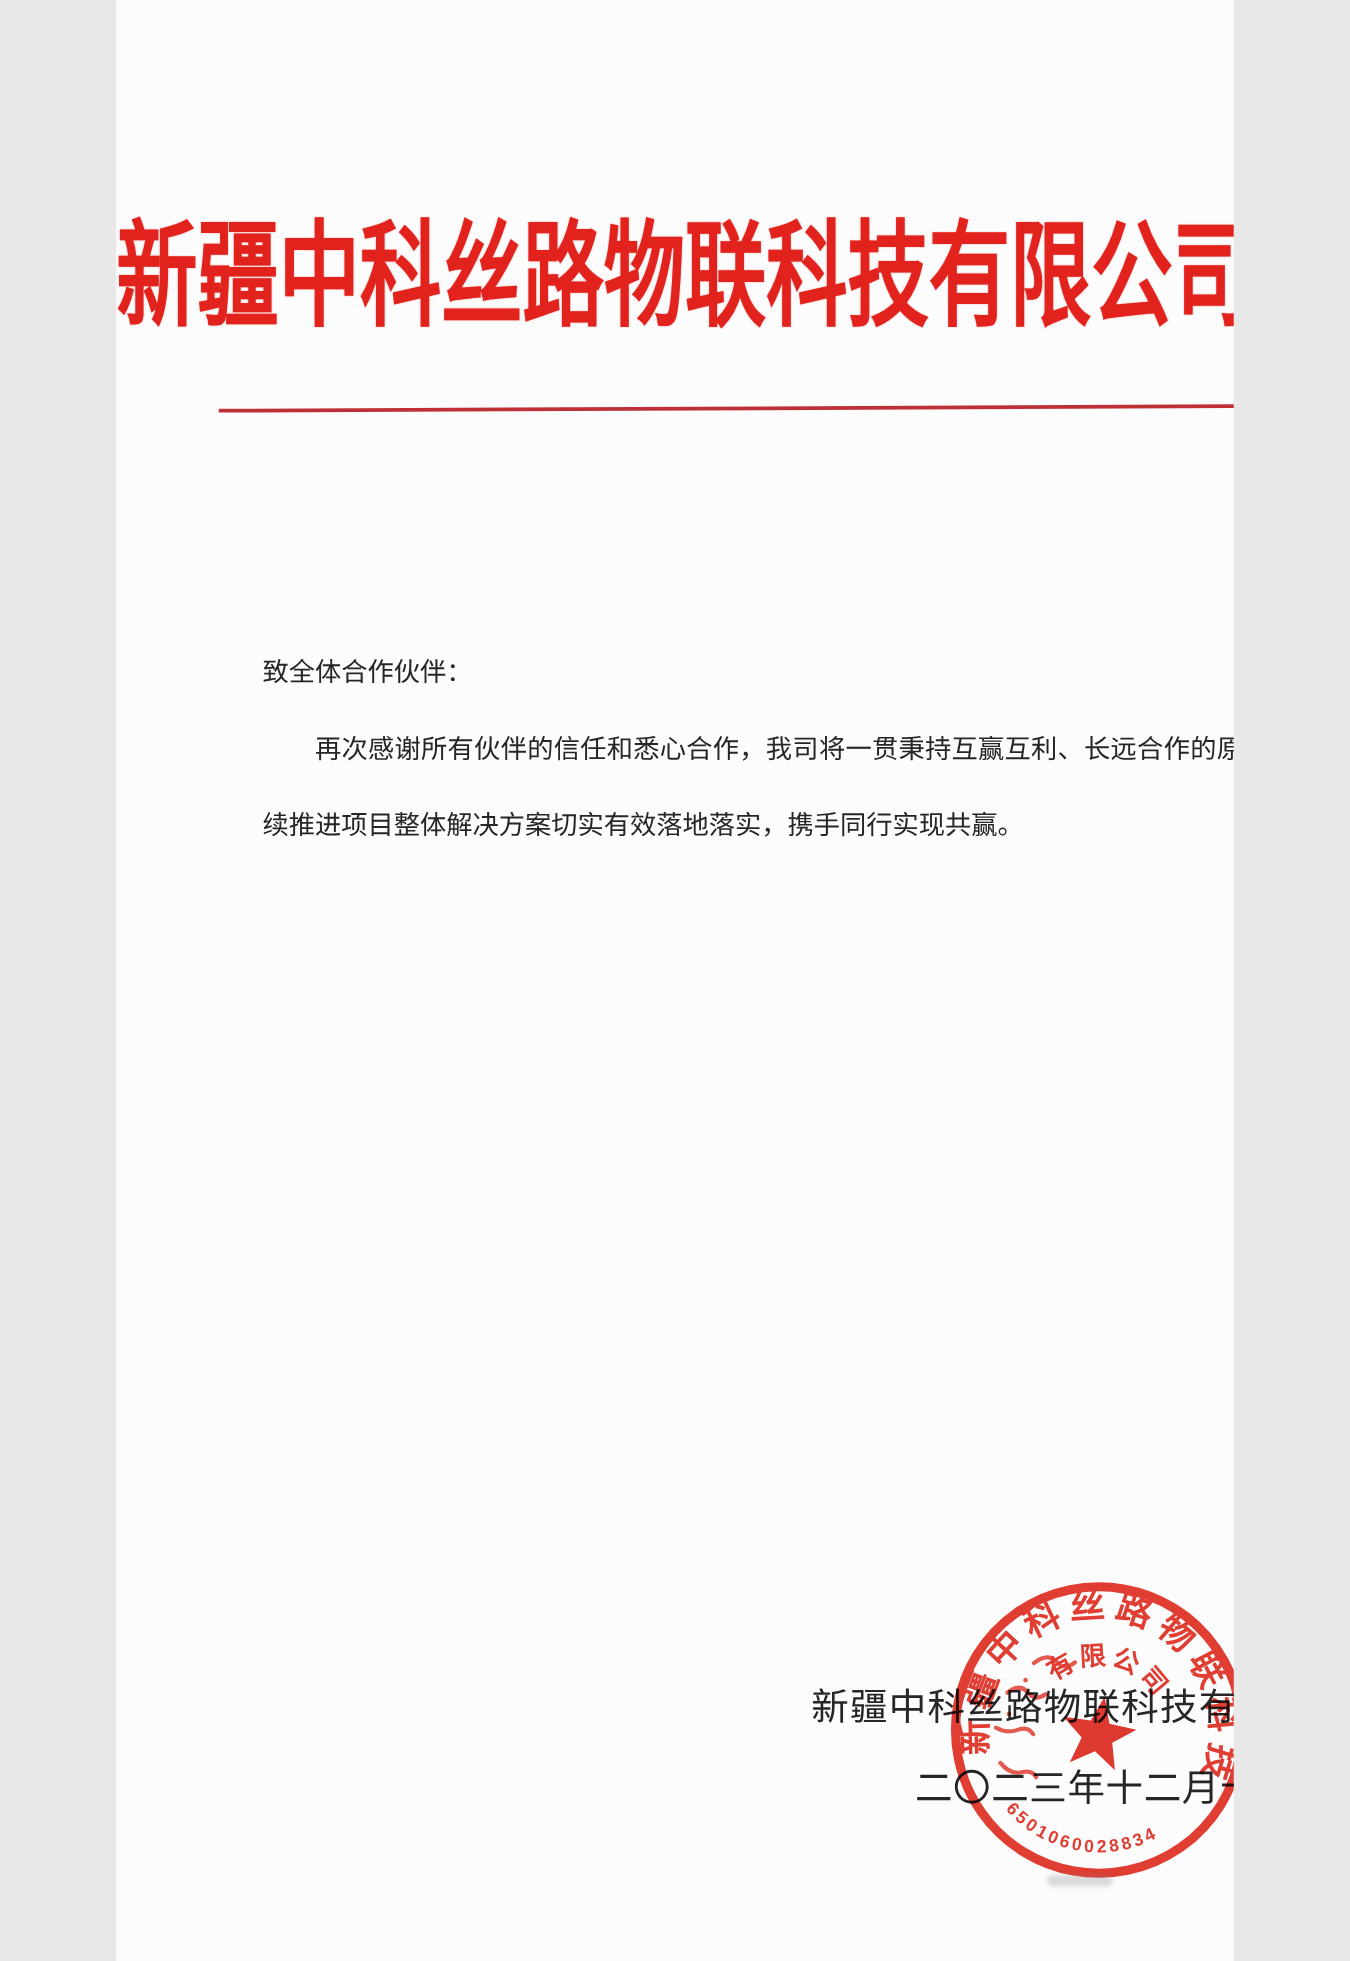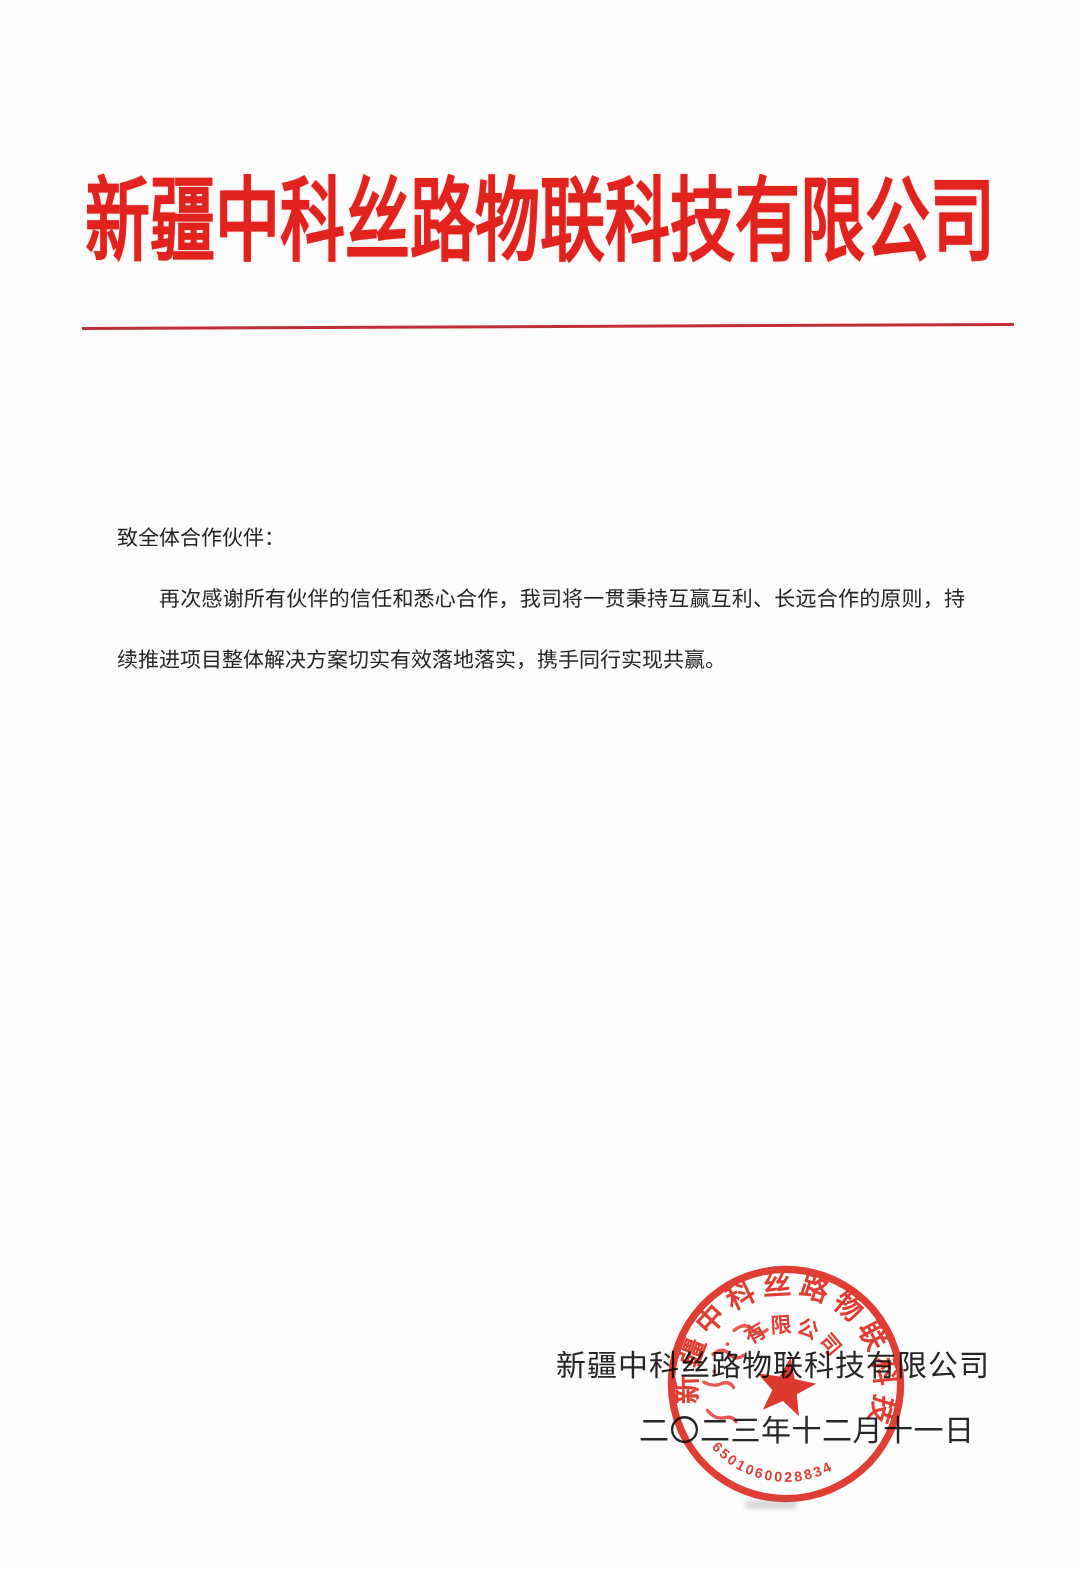--- a/index.html
+++ b/index.html
@@ -1,18 +1,18 @@
 <!DOCTYPE html>
 <html lang="zh-CN"><head>
 <meta charset="utf-8">
 <style>
   html,body{margin:0;padding:0;background:#e8e8e8;}
   .page{
     position:relative;
-    width:1080px;height:1569px;
+    width:894px;height:1569px;
     margin:0 auto;
     background:#fcfcfc;
     overflow:hidden;
     font-family:"Liberation Serif", serif;
     color:#262626;
   }
   .letter-head{
     position:absolute;top:146px;left:0;right:0;
     text-align:center;
     font-family:"Liberation Sans", sans-serif;

